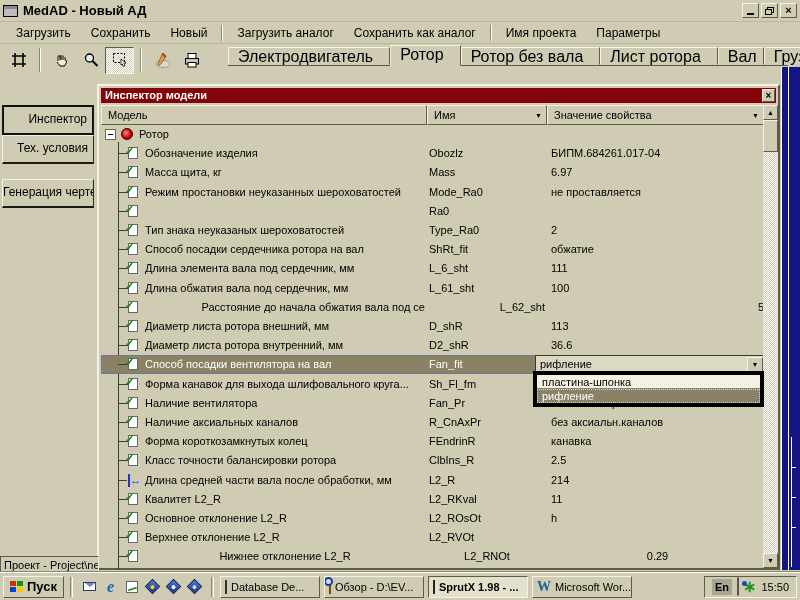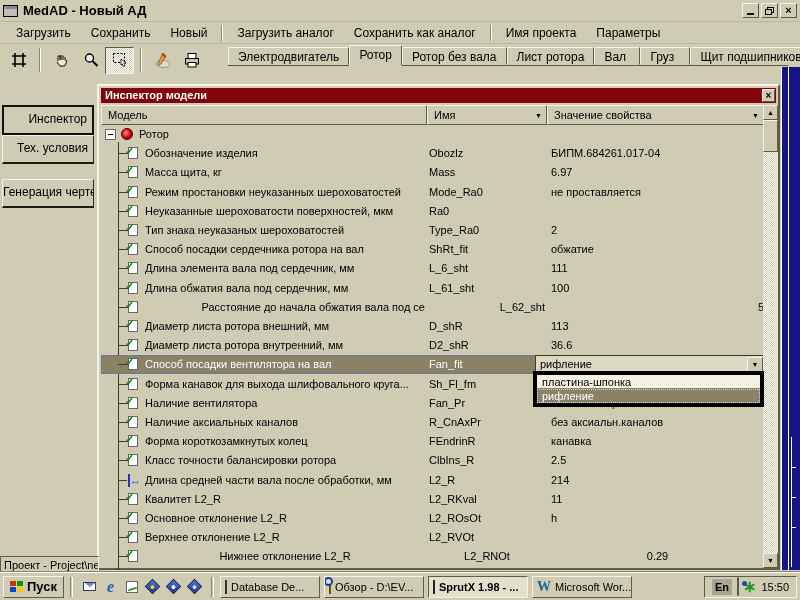--- a/index.html
+++ b/index.html
@@ -30,21 +30,21 @@
 
   
   .tools{position:absolute;left:4px;top:46px;height:28px;display:flex;align-items:center}
   .tbtn{width:29px;height:27px;display:flex;align-items:center;justify-content:center;background:var(--face);border:1px solid var(--face)}
   .tbtn.active{border:1px solid;border-color:var(--dk) var(--lt) var(--lt) var(--dk);background-image:linear-gradient(45deg,#ffffff 25%,transparent 25%,transparent 75%,#ffffff 75%),linear-gradient(45deg,#ffffff 25%,transparent 25%,transparent 75%,#ffffff 75%);background-size:2px 2px;background-position:0 0,1px 1px}
   .tsep{width:2px;height:24px;border-left:1px solid var(--sh);border-right:1px solid var(--wh);margin:0 6px}
   .tbtn svg{display:block}
 
   
   .tabs{position:absolute;left:228px;top:45px;width:560px;height:21px;display:flex;align-items:flex-end;border-bottom:1px solid var(--dk)}
-  .tab{height:18px;padding:1px 9px 0 9px;font-size:12px;white-space:nowrap;background:var(--face);border:1px solid;border-color:var(--lt) var(--dk) transparent var(--lt);line-height:16px}
+  .tab{height:18px;padding:1px 16px 0 9px;font-size:16px;white-space:nowrap;background:var(--face);border:1px solid;border-color:var(--lt) var(--dk) transparent var(--lt);line-height:16px}
   .tab.active{height:21px;margin-bottom:-1px;border-bottom:1px solid var(--face);position:relative;z-index:2}
   .tab:nth-child(5){min-width:46px}
   .tab:nth-child(6){min-width:50px}
 
   
   .canvas{position:absolute;left:781px;top:67px;width:19px;height:503px;background:var(--navy);border-left:1px solid #fff;z-index:0}
   .canvas .c1{position:absolute;left:6px;top:0;width:1px;height:503px;background:#fff}
   .canvas .c2{position:absolute;left:9px;top:370px;width:1px;height:130px;background:#fff}
   .canvas .c3{position:absolute;left:9px;top:400px;width:5px;height:1px;background:#fff}
   .canvas .c4{position:absolute;left:9px;top:430px;width:5px;height:1px;background:#fff}
@@ -255,21 +255,20 @@
         <div class="row" style="top: 57.6px;">
           <i class="tick"></i>
           <span class="icon-doc"></span>
           <span class="c-label">Режим простановки неуказанных шероховатостей</span>
           <span class="c-name">Mode_Ra0</span>
           <span class="c-value">не проставляется</span>
         </div>
         <div class="row" style="top: 76.8px;">
           <i class="tick"></i>
           <span class="icon-doc"></span>
-          <span class="c-label">Неуказанные шероховатости поверхностей, мкм</span>
           <span class="c-name">Ra0</span>
           <span class="c-value"></span>
         </div>
         <div class="row" style="top: 96px;">
           <i class="tick"></i>
           <span class="icon-doc"></span>
           <span class="c-label">Тип знака неуказаных шероховатостей</span>
           <span class="c-name">Type_Ra0</span>
           <span class="c-value">2</span>
         </div>

